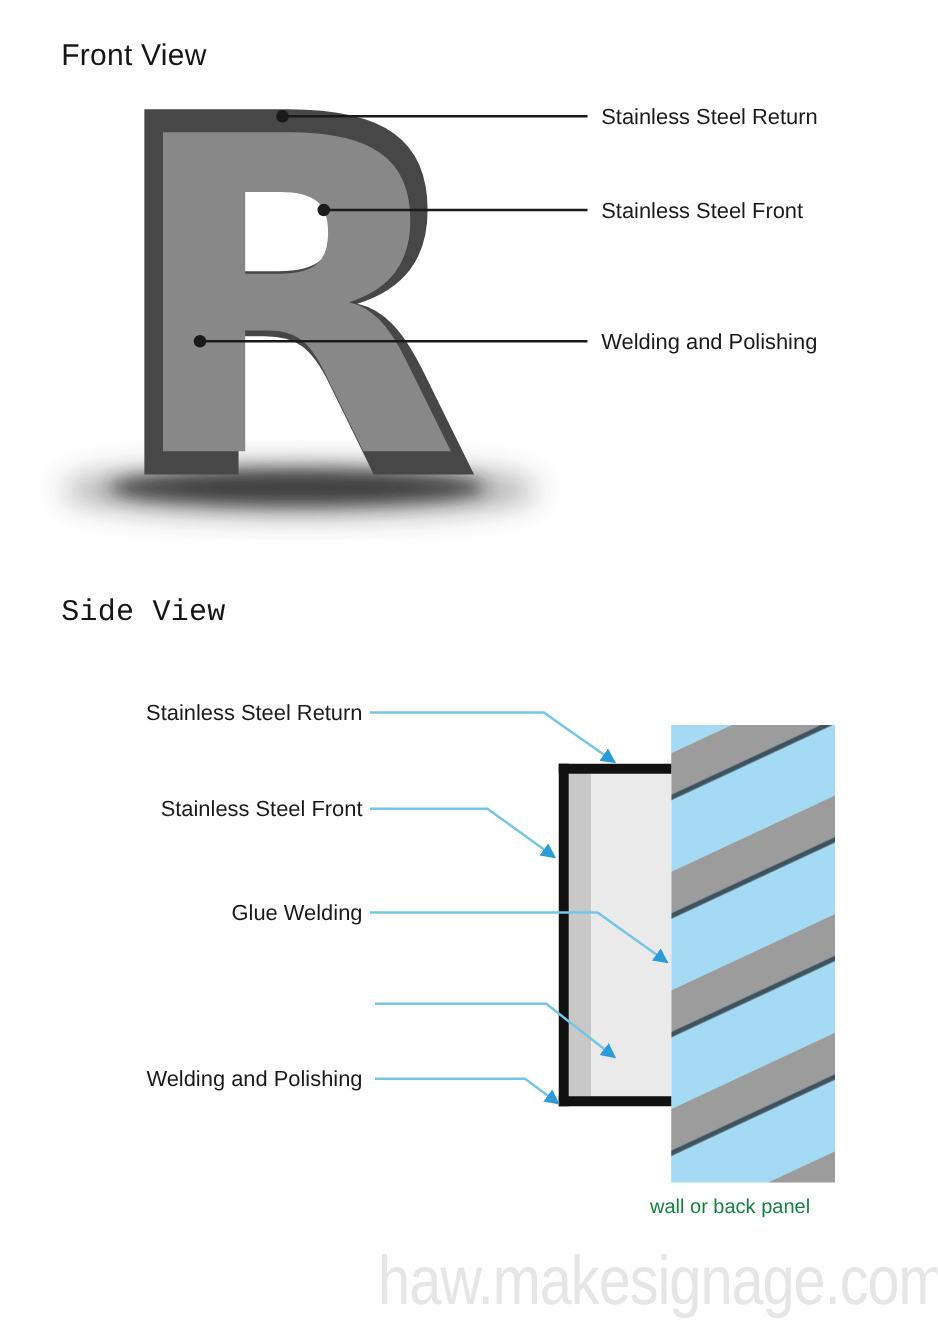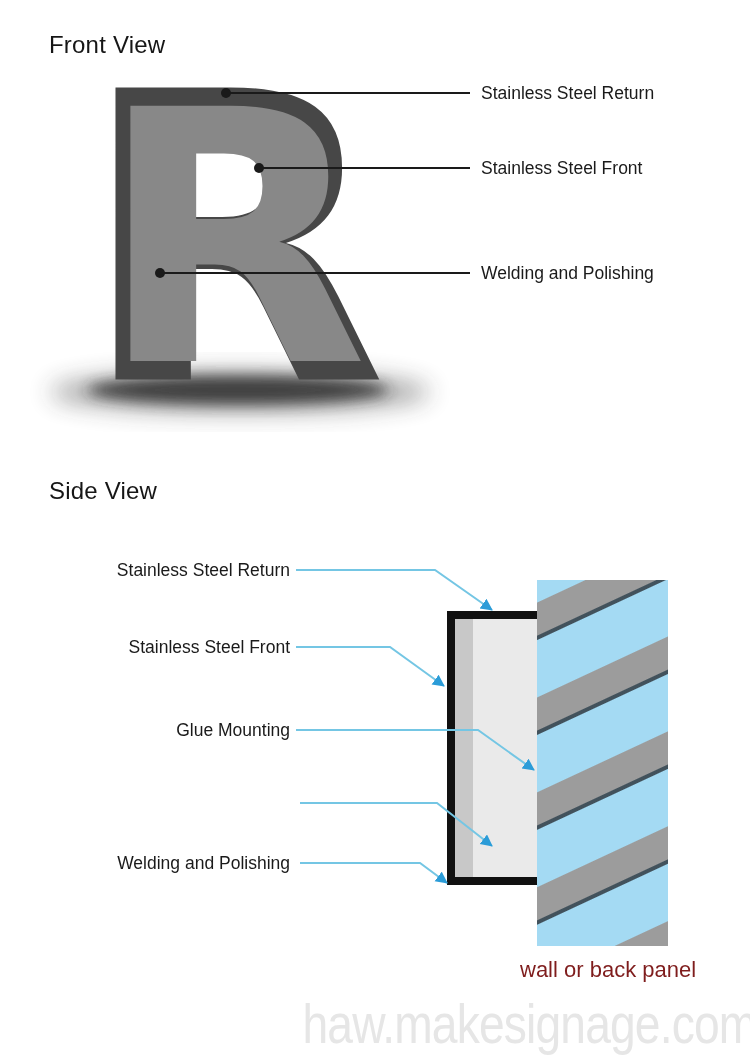--- a/index.html
+++ b/index.html
@@ -36,22 +36,22 @@
     line-height: 22px;
     height: 22px;
     white-space: nowrap;
   }
   .wall-caption {
     position: absolute;
     left: 520px;
     top: 957px;
     width: 170px;
     text-align: left;
-    font-size: 22px;
-    color: #7f1d1d;
+    font-size: 16px;
+    color: #15803d;
     white-space: nowrap;
   }
   .watermark {
     position: absolute;
     right: -6px;
     bottom: 8px;
     font-size: 55px;
     color: var(--watermark-gray, #e6e6e6);
     white-space: nowrap;
     transform: scaleX(0.84);
@@ -129,23 +129,23 @@
       <polyline points="300,863 420,863 447,883" marker-end="url(#arrow)"></polyline>
     </g>
   </svg>
 
   <div class="view-title" style="left:49px; top:31px;">Front View</div>
 
   <div class="callout-label" style="left:481px; top:82px;">Stainless Steel Return</div>
   <div class="callout-label" style="left:481px; top:157px;">Stainless Steel Front</div>
   <div class="callout-label" style="left:481px; top:262px;">Welding and Polishing</div>
 
-  <div class="view-title" style="left:49px; top:477px;">Side View</div>
+  <div class="view-title" style="left:49px; top:477px;font-family:Liberation Mono, monospace;">Side View</div>
 
   <div class="side-label" style="top:559px;">Stainless Steel Return</div>
   <div class="side-label" style="top:636px;">Stainless Steel Front</div>
-  <div class="side-label" style="top:719px;">Glue Mounting</div>
+  <div class="side-label" style="top:719px;">Glue Welding</div>
   <div class="side-label" style="top:852px;">Welding and Polishing</div>
 
   <div class="wall-caption">wall or back panel</div>
 
   <div class="watermark">haw.makesignage.com</div>
 </div>
 
 </body></html>

